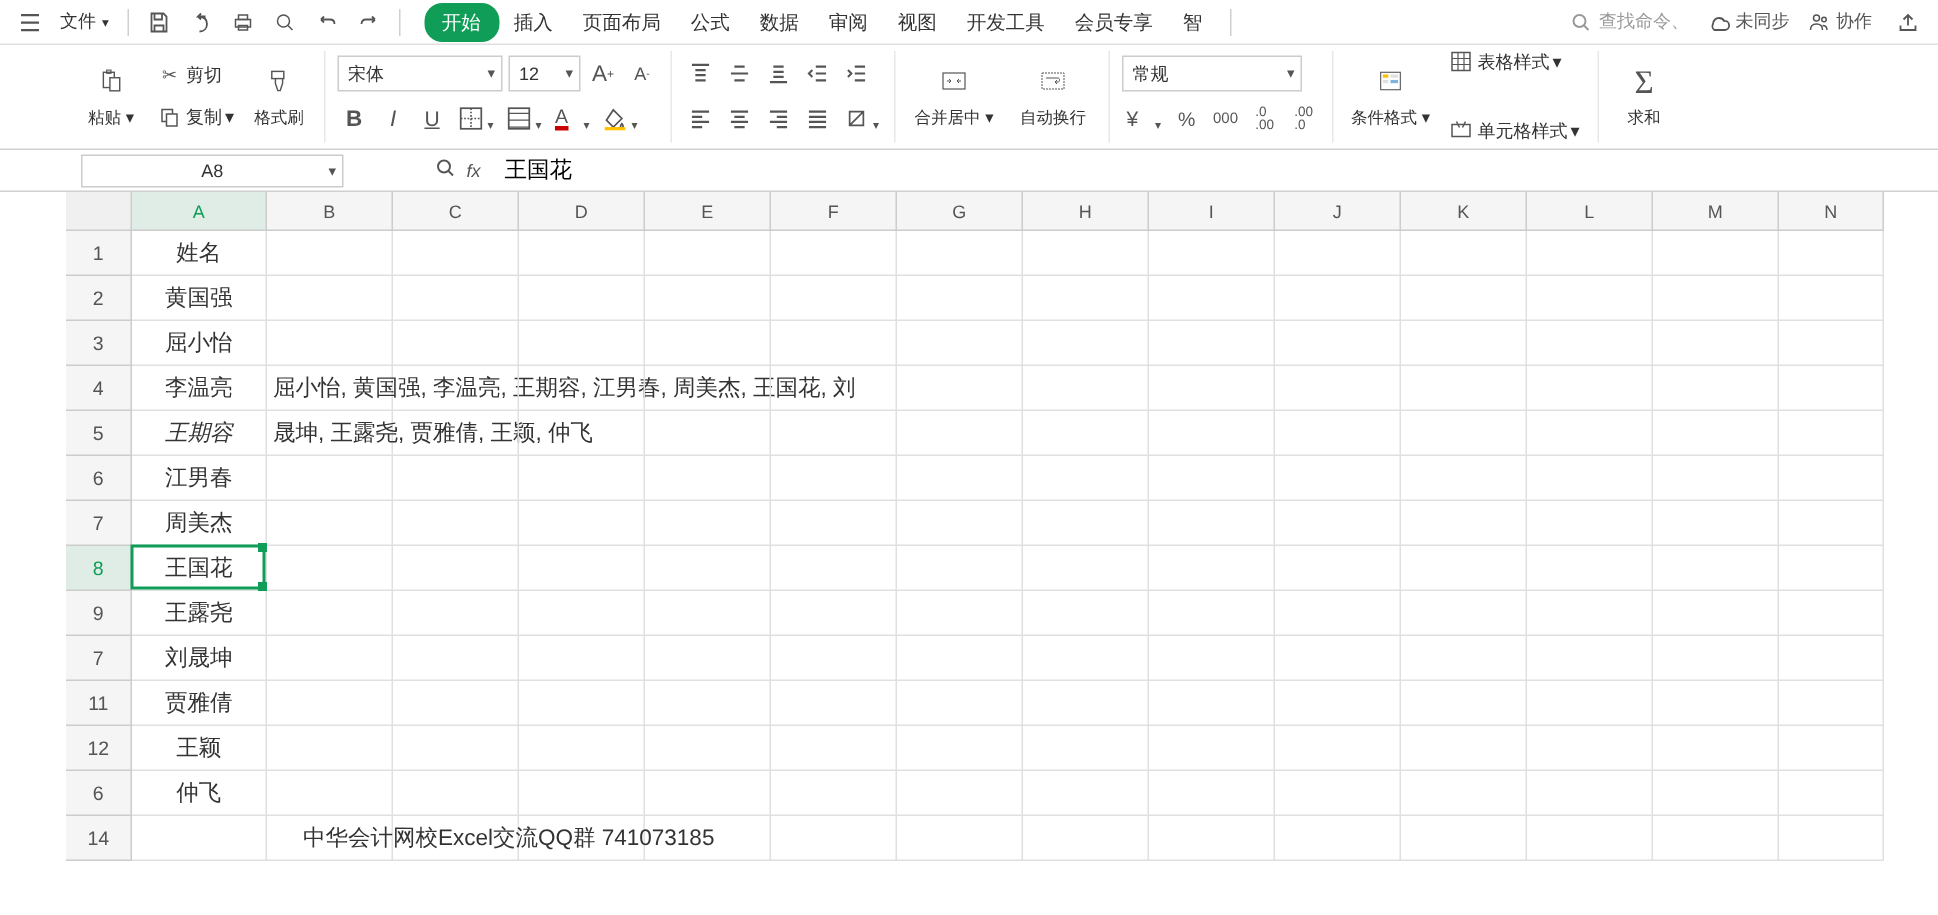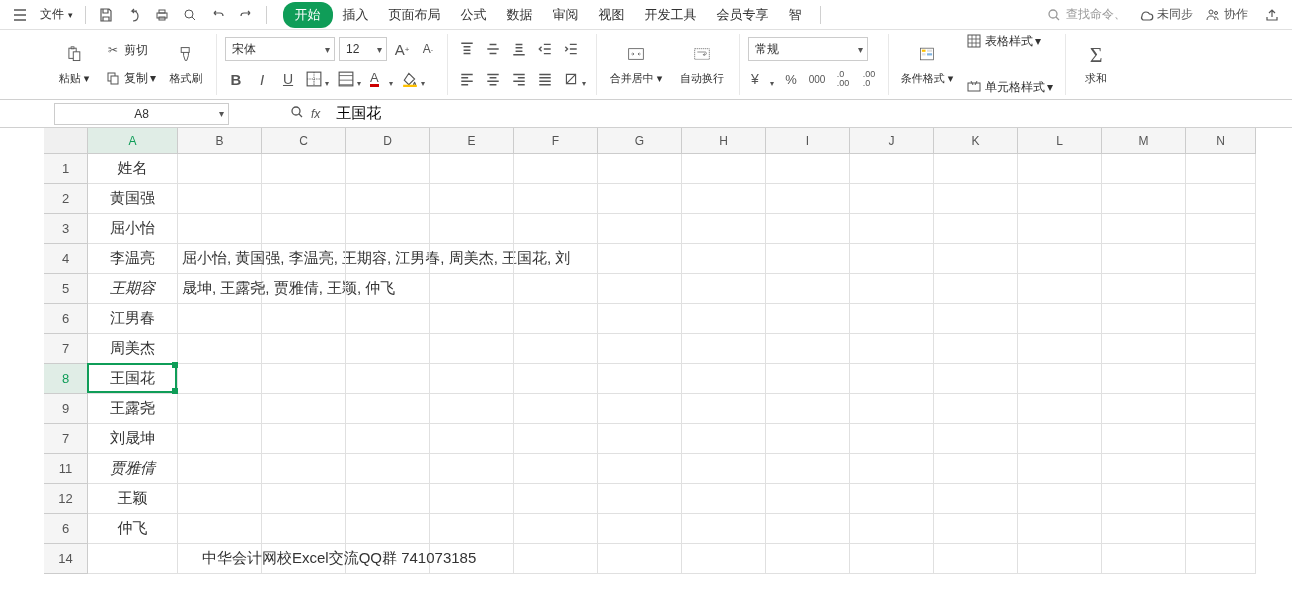--- a/index.html
+++ b/index.html
@@ -576,21 +576,21 @@
         <div class="cell" style="width: 84px;"></div>
         <div class="cell" style="width: 84px;"></div>
         <div class="cell" style="width: 84px;"></div>
         <div class="cell" style="width: 84px;"></div>
         <div class="cell" style="width: 84px;"></div>
         <div class="cell" style="width: 84px;"></div>
         <div class="cell" style="width: 84px;"></div>
         <div class="cell" style="width: 70px;"></div>
       </div>
       <div class="cell-row">
-        <div class="cell center" style="width: 90px; font-style: italic;">贾雅倩</div>
+        <div class="cell center" style="width: 90px;">贾雅倩</div>
         <div class="cell" style="width: 84px;"></div>
         <div class="cell" style="width: 84px;"></div>
         <div class="cell" style="width: 84px;"></div>
         <div class="cell" style="width: 84px;"></div>
         <div class="cell" style="width: 84px;"></div>
         <div class="cell" style="width: 84px;"></div>
         <div class="cell" style="width: 84px;"></div>
         <div class="cell" style="width: 84px;"></div>
         <div class="cell" style="width: 84px;"></div>
         <div class="cell" style="width: 84px;"></div>

